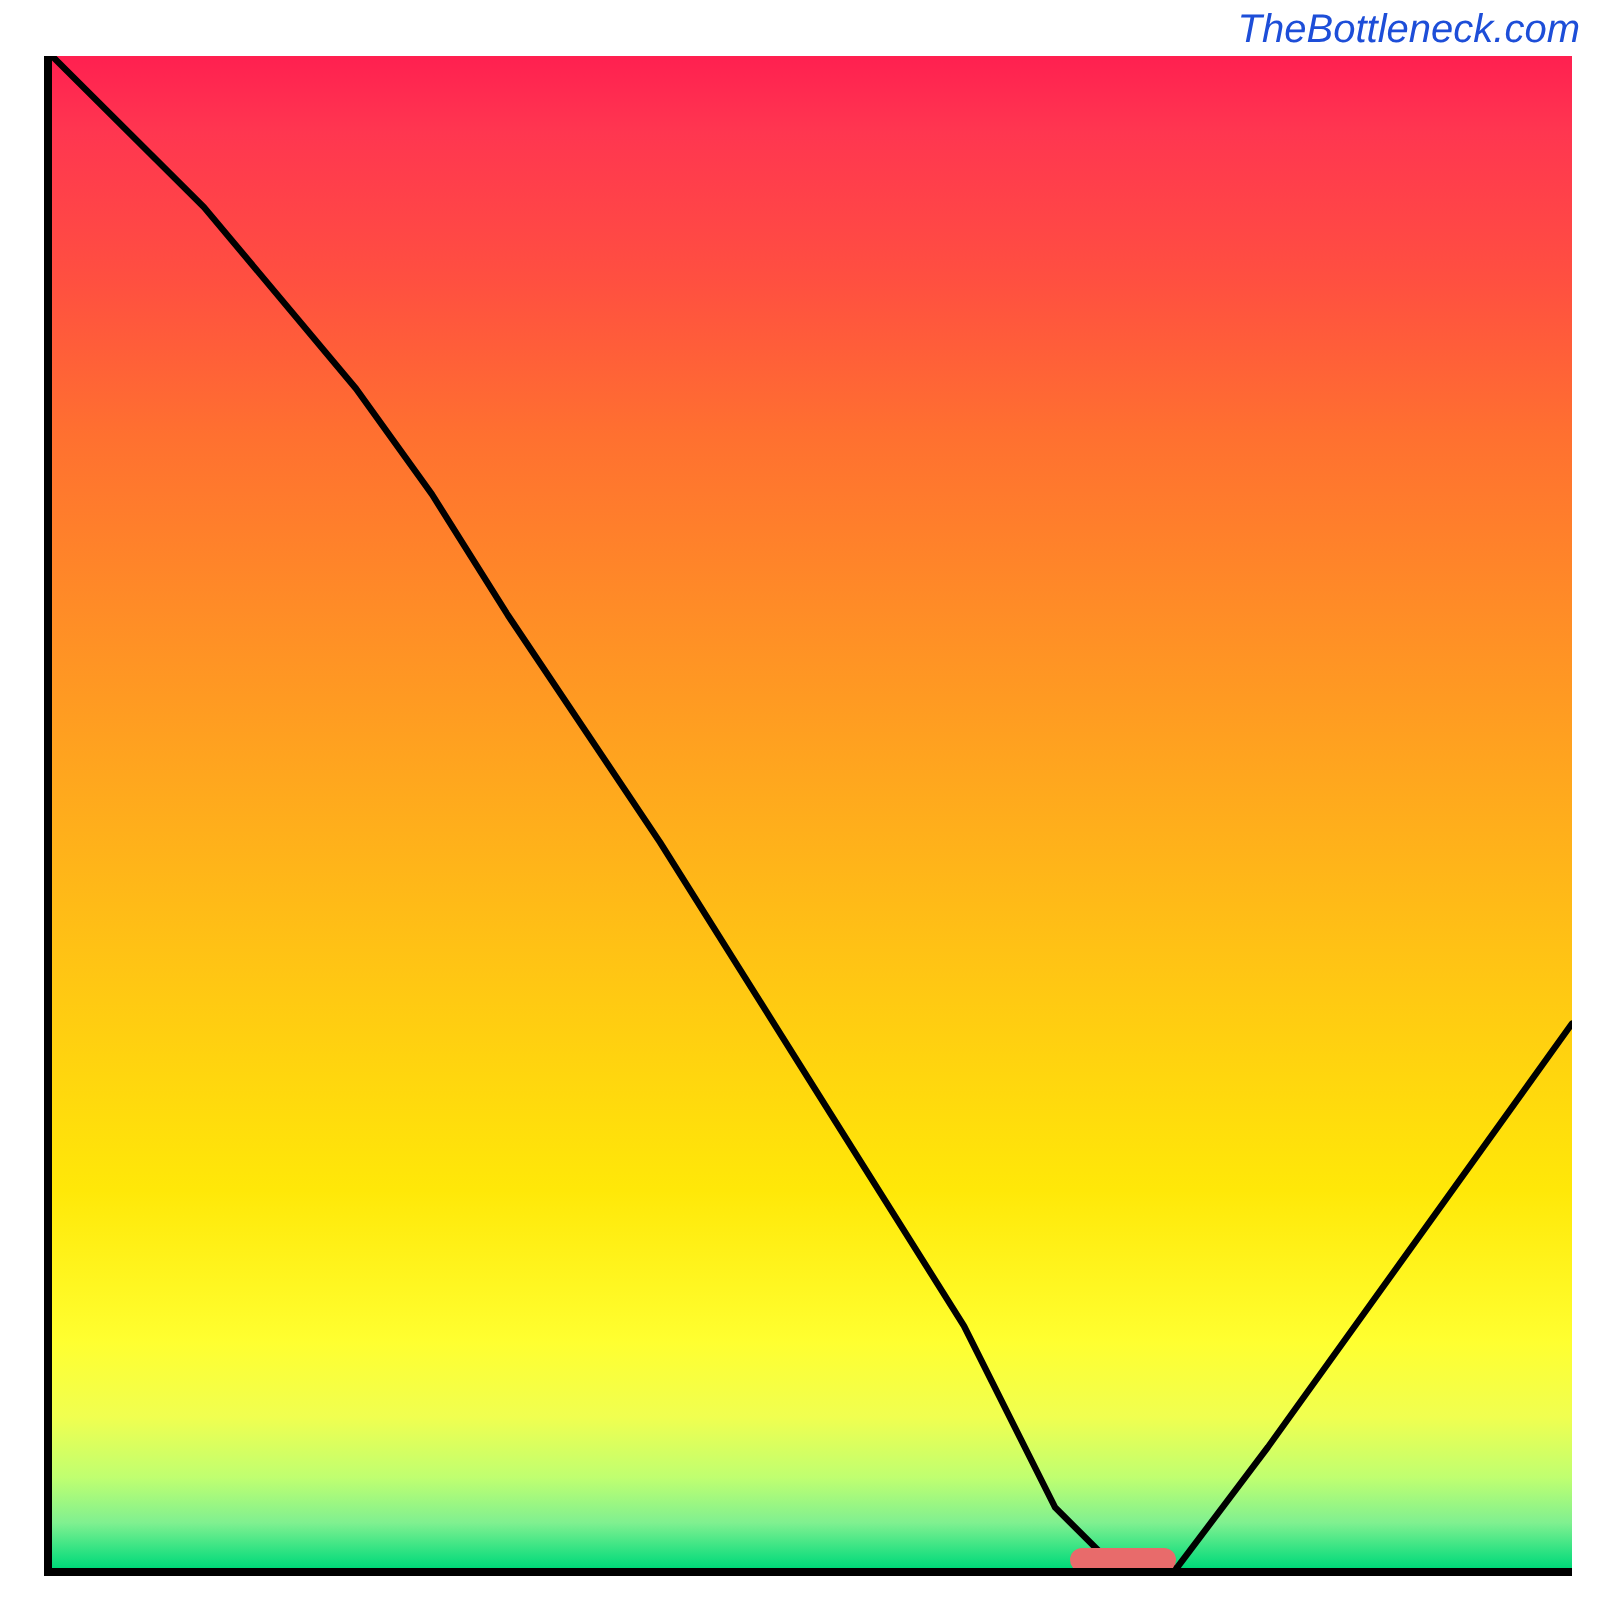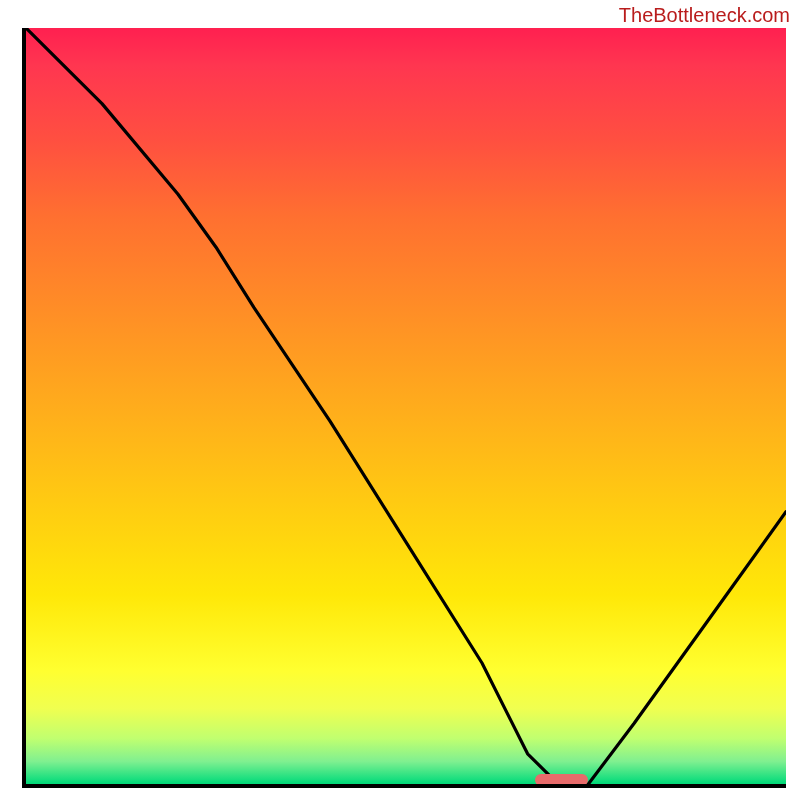--- a/index.html
+++ b/index.html
@@ -9,23 +9,24 @@
     height: 800px;
     background: white;
     position: relative;
     font-family: Arial, sans-serif;
   }
   .watermark {
     position: absolute;
     top: 4px;
     right: 10px;
     font-size: 20px;
-    color: #b91c1c;
+    color: #1d4ed8;
     font-weight: 500;
     z-index: 10;
+    font-style: italic;
   }
   .plot-area {
     position: absolute;
     left: 22px;
     top: 28px;
     width: 760px;
     height: 756px;
     border-left: 4px solid black;
     border-bottom: 4px solid black;
     overflow: hidden;

